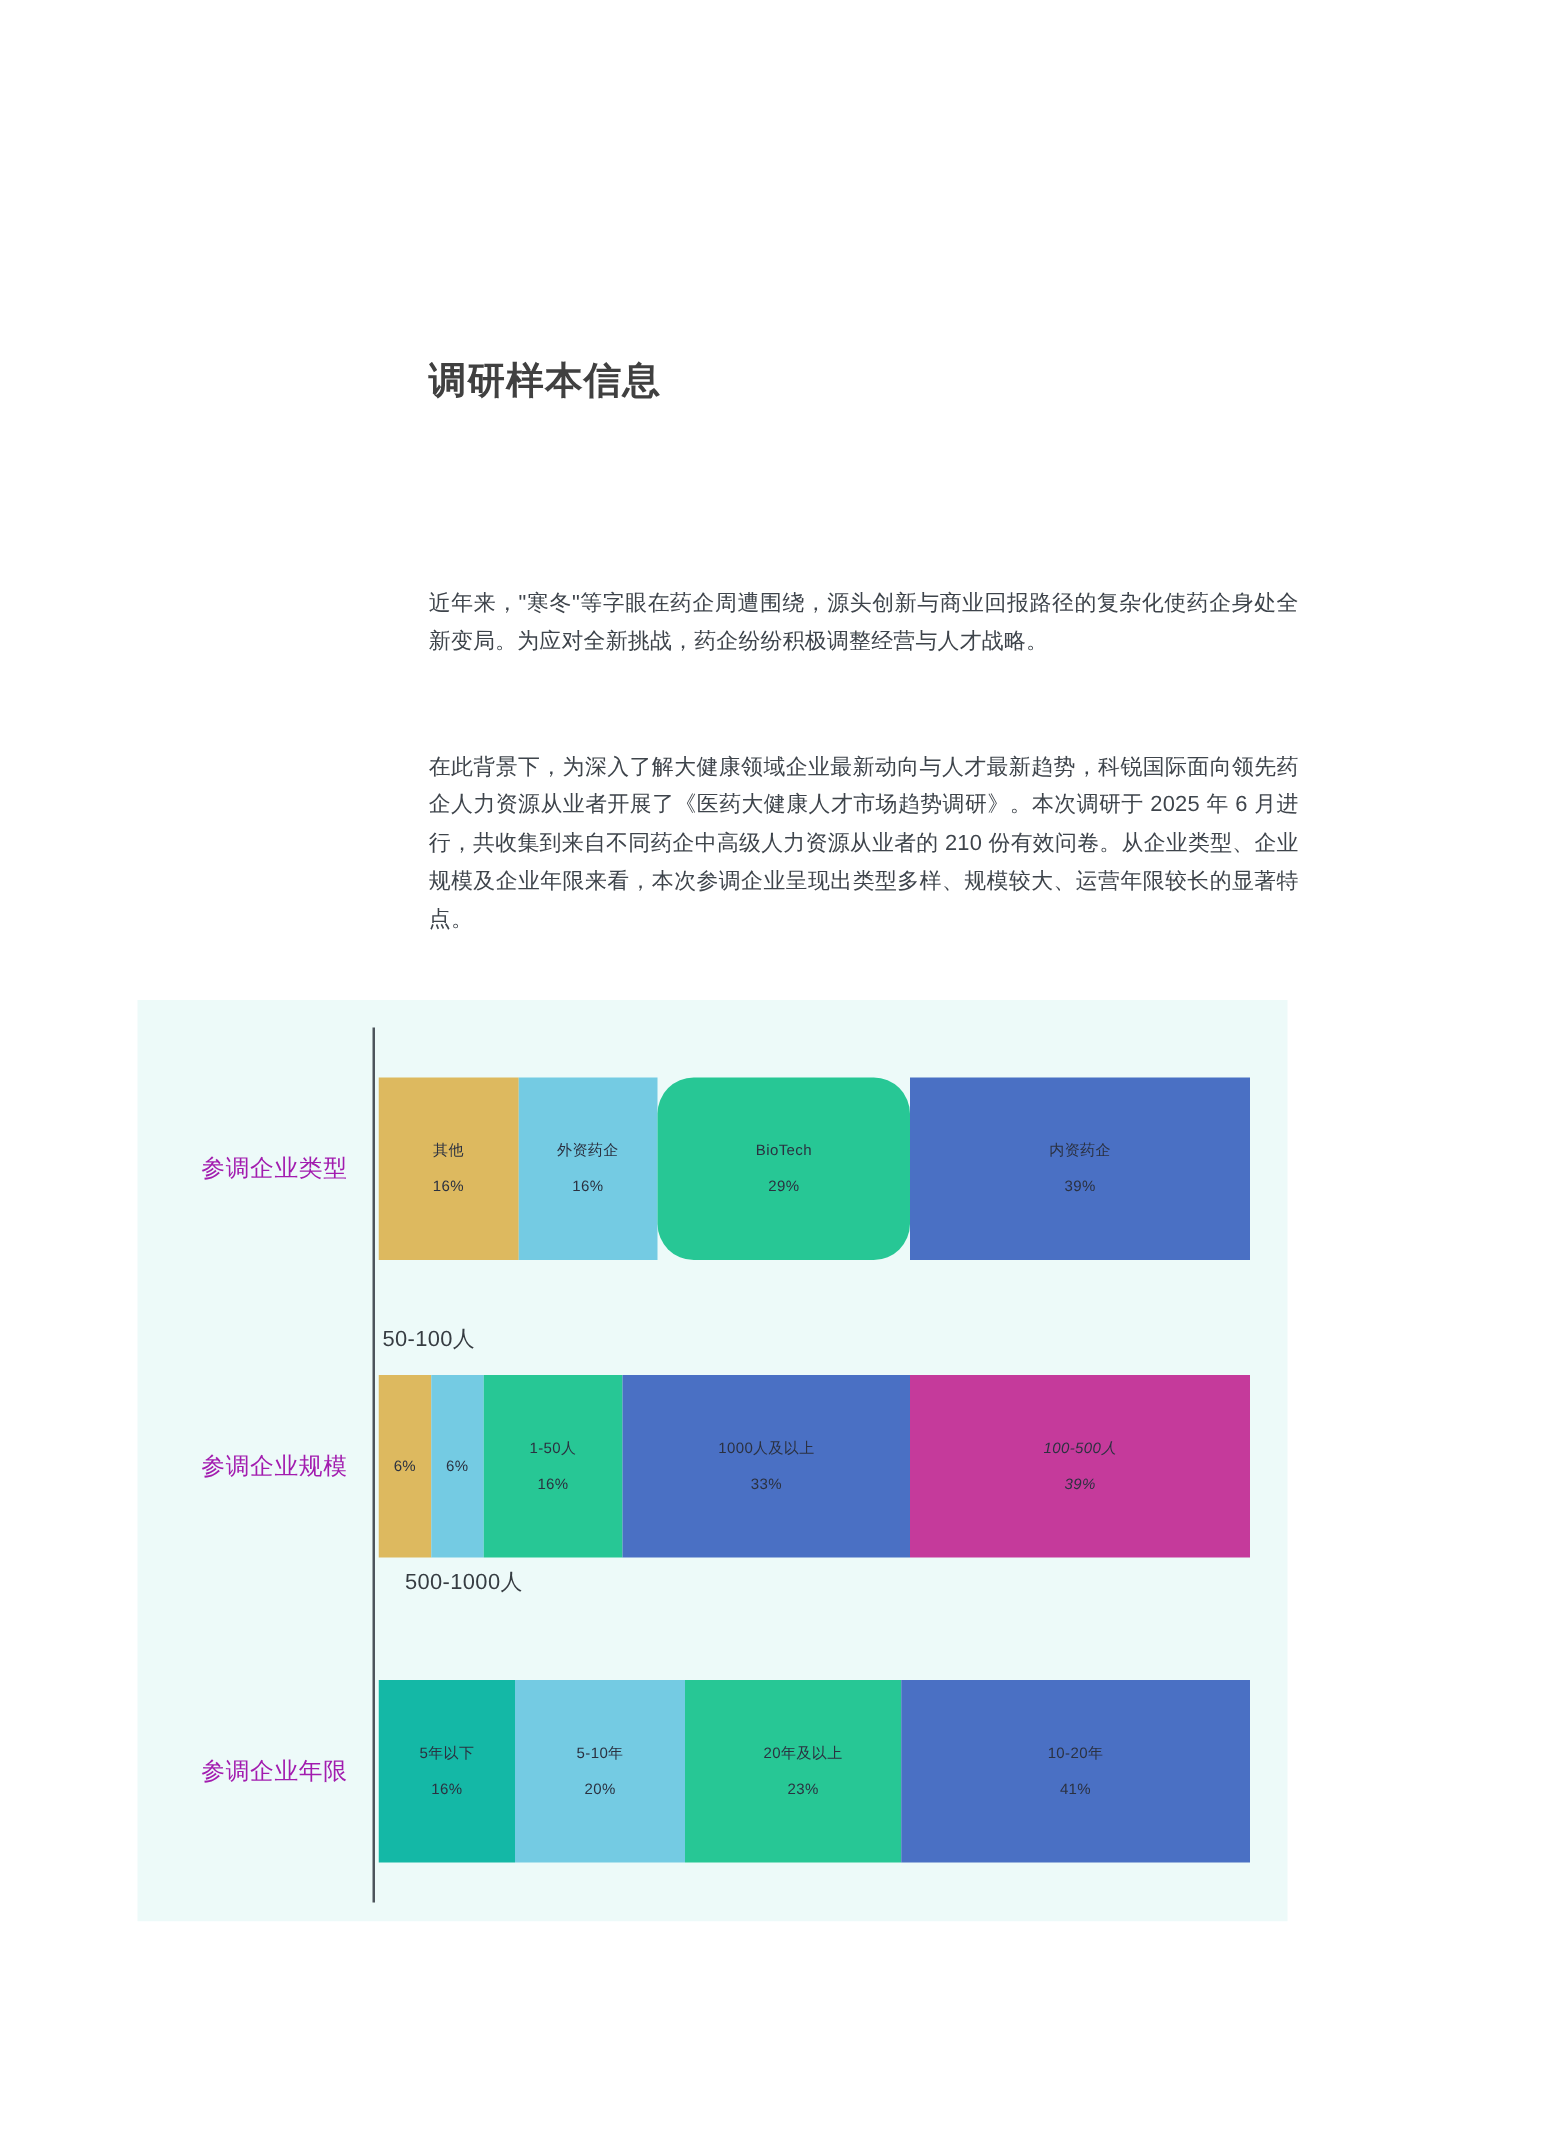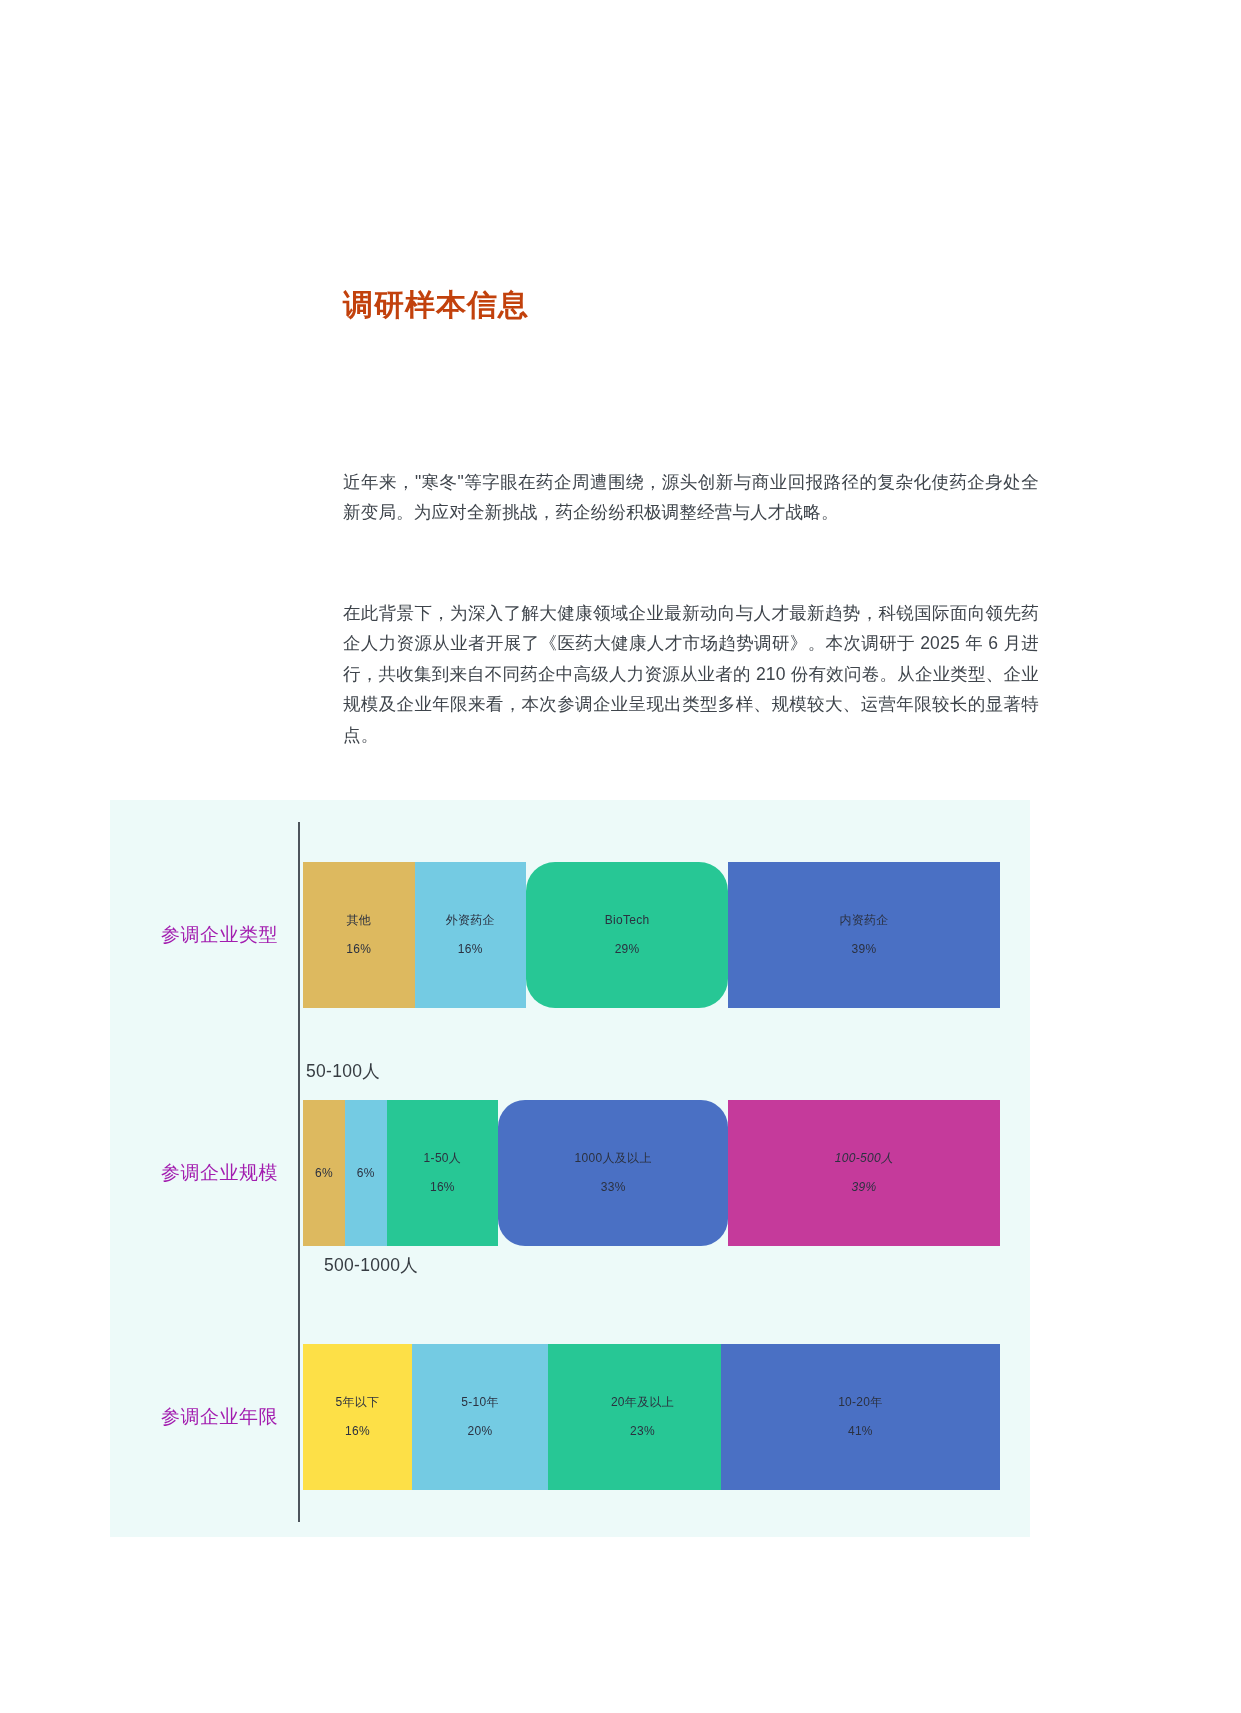--- a/index.html
+++ b/index.html
@@ -3,21 +3,21 @@
 <meta charset="utf-8">
 <style>
   html,body{margin:0;padding:0;background:#ffffff;}
   .page{
     position:relative;width:1241px;height:1713px;background:#ffffff;
     font-family:"Liberation Sans", sans-serif;overflow:hidden;
   }
   .page-title{
     position:absolute;left:343px;top:287px;
     font-size:30px;line-height:36px;font-weight:800;
-    color:#c2410c;letter-spacing:1px;
+    color:#404040;letter-spacing:1px;
   }
   .para{
     position:absolute;left:343px;width:696px;
     font-size:17.5px;line-height:30.5px;letter-spacing:0.2px;
     color:#3e444b;text-align:justify;
   }
   .para-1{top:449px;}
   .para-2{top:580px;}
   .chart-panel{
     position:absolute;left:110px;top:800px;width:920px;height:737px;
@@ -87,34 +87,34 @@
           <div class="seg" style="flex-grow: 6; flex-basis: 0px; background: rgb(221, 185, 95);">
             <div class="seg-pct">6%</div>
           </div>
           <div class="seg" style="flex-grow: 6; flex-basis: 0px; background: rgb(116, 203, 227);">
             <div class="seg-pct">6%</div>
           </div>
           <div class="seg" style="flex-grow: 16; flex-basis: 0px; background: rgb(39, 199, 149);">
             <div class="seg-name">1-50人</div>
             <div class="seg-pct">16%</div>
           </div>
-          <div class="seg" style="flex-grow: 33; flex-basis: 0px; background: rgb(74, 112, 196); border-radius: 27px;">
+          <div class="seg" style="flex-grow: 33; flex-basis: 0px; background: rgb(74, 112, 196);">
             <div class="seg-name">1000人及以上</div>
             <div class="seg-pct">33%</div>
           </div>
           <div class="seg" style="flex-grow: 39; flex-basis: 0px; background: rgb(197, 58, 155); font-style: italic;">
             <div class="seg-name">100-500人</div>
             <div class="seg-pct">39%</div>
           </div>
         </div>
         <div class="ann ann-above">50-100人</div>
         <div class="ann ann-below">500-1000人</div>
         <div class="row-label" style="top: 544px;">参调企业年限</div>
         <div class="bar" style="top: 544px;">
-          <div class="seg" style="flex-grow: 16; flex-basis: 0px; background: #fde047;">
+          <div class="seg" style="flex-grow: 16; flex-basis: 0px; background: #14b8a6;">
             <div class="seg-name">5年以下</div>
             <div class="seg-pct">16%</div>
           </div>
           <div class="seg" style="flex-grow: 20; flex-basis: 0px; background: rgb(116, 203, 227);">
             <div class="seg-name">5-10年</div>
             <div class="seg-pct">20%</div>
           </div>
           <div class="seg" style="flex-grow: 23; flex-basis: 0px; background: rgb(39, 199, 149); padding-left: 16px;">
             <div class="seg-name">20年及以上</div>
             <div class="seg-pct">23%</div>

